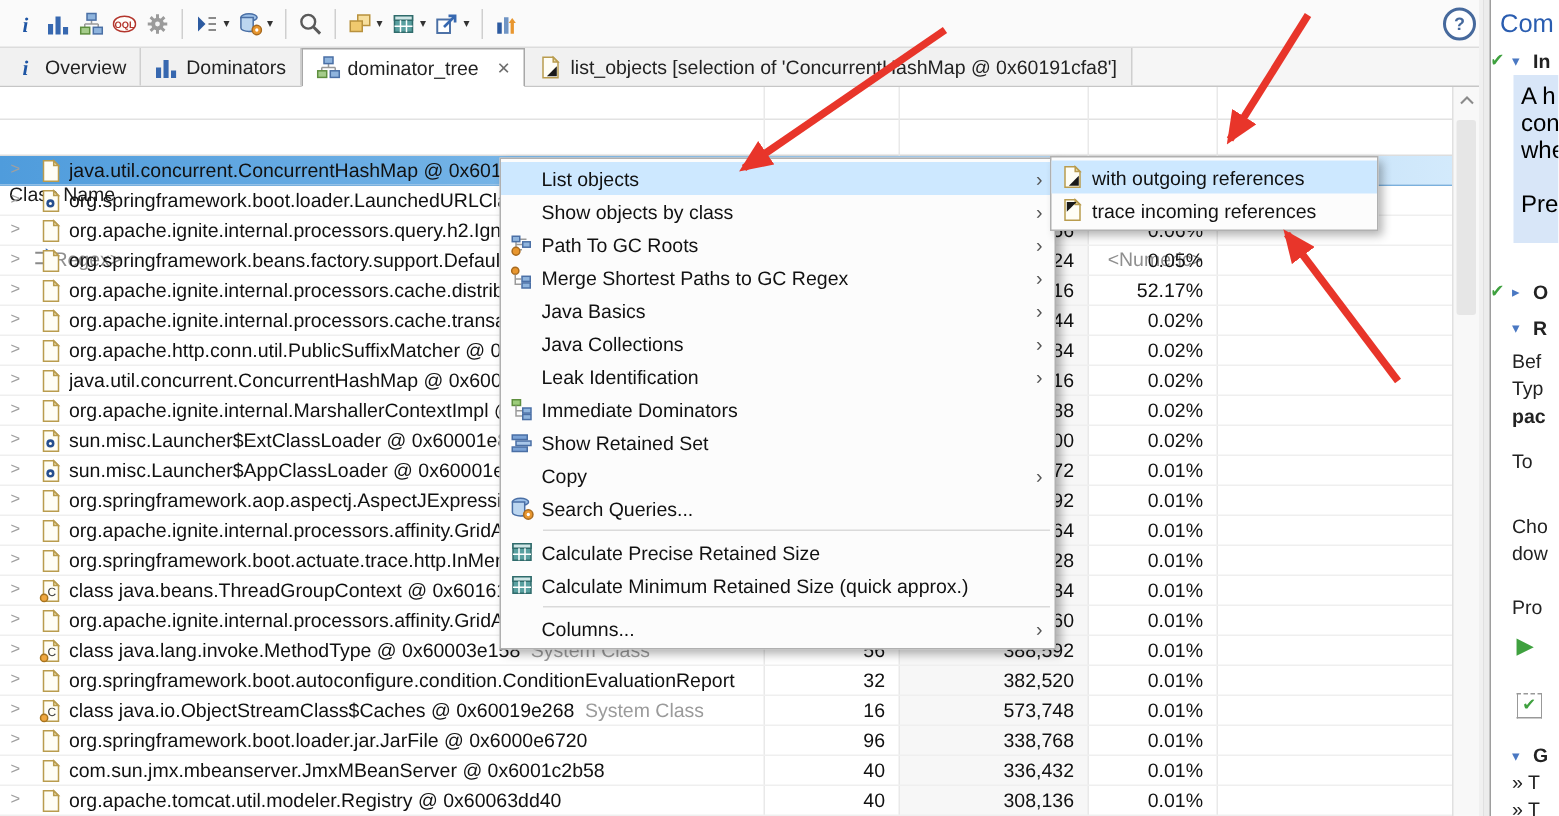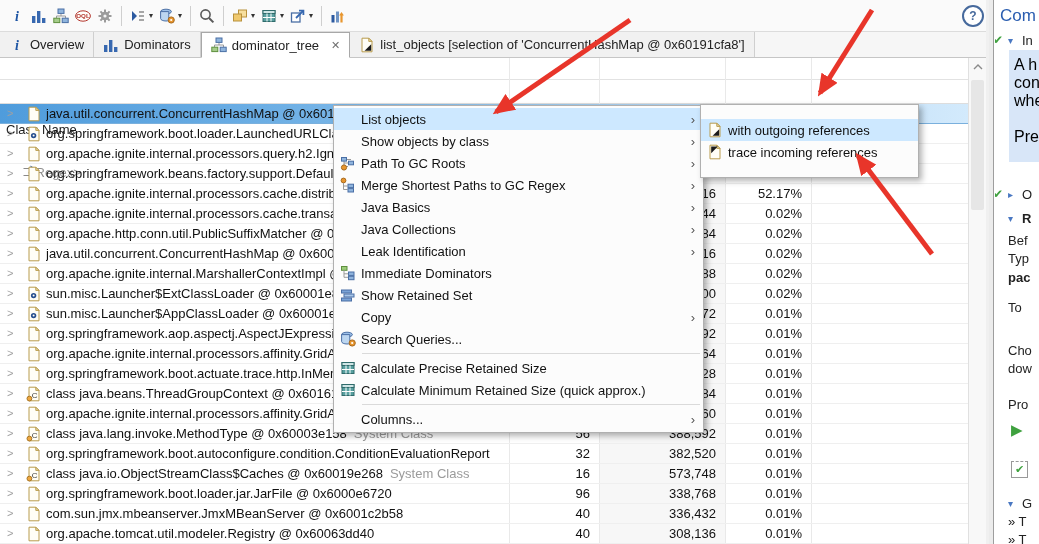--- a/index.html
+++ b/index.html
@@ -62,31 +62,31 @@
     box-shadow:3px 3px 6px rgba(0,0,0,.3);z-index:10;padding:2px 0;box-sizing:border-box;}
   .mitem{position:relative;height:22px;display:flex;align-items:center;font-size:13px;color:#111;}
   .mitem.hl{background:var(--menu-hl,#cde8ff);}
   .mgut{width:27px;display:flex;justify-content:center;align-items:center;flex:none;}
   .mgut .icon{width:16px;height:16px;}
   .mlabel{flex:1;white-space:nowrap;overflow:hidden;}
   .marrow{position:absolute;right:8px;font-size:13px;color:#555;line-height:13px;}
   .msep{height:1px;background:#dadada;margin:3px 3px 3px 28px;}
 
   .smenu{position:absolute;left:700px;top:104px;width:219px;background:#fcfcfc;border:1px solid #b0b0b0;
-    box-shadow:3px 3px 6px rgba(0,0,0,.3);z-index:12;padding:14px 0;box-sizing:border-box;}
+    box-shadow:3px 3px 6px rgba(0,0,0,.3);z-index:12;padding:2px 0;box-sizing:border-box;}
 
   
   .sash{position:absolute;left:989px;top:0;width:5px;height:544px;background:#ececec;border-right:1px solid #9e9e9e;box-sizing:border-box;}
   .panel{position:absolute;left:995px;top:0;width:44px;height:544px;background:#fff;overflow:hidden;}
   .panel-inner{position:absolute;left:0;top:0;width:175px;height:544px;}
   .p-title{position:absolute;left:5px;top:6px;font-size:17px;color:#2a5db0;}
   .p-item{position:absolute;left:0;width:175px;font-size:13px;color:#222;}
   .p-check{color:#3fa13f;font-size:12px;position:absolute;left:-2px;top:0;}
   .p-tri{color:#4a78c2;font-size:10px;position:absolute;left:13px;top:2px;}
-  .p-lbl{position:absolute;left:27px;top:0;}
+  .p-lbl{position:absolute;left:27px;top:0;font-weight:bold;}
   .p-line{height:18px;line-height:18px;white-space:nowrap;}
   .hlbox{position:absolute;left:14px;width:158px;height:112px;background:#d8e6f8;padding:6px 0 0 5px;box-sizing:border-box;}
   .p-text{left:13px;}
   .p-bold{font-weight:bold;}
   .p-play{color:#3fa13f;font-size:15px;left:16px;}
   .skipbox{display:inline-block;width:15px;height:15px;border:1px solid #999;border-top-style:dashed;background:#fff;
     color:#3fa13f;font-size:11px;text-align:center;line-height:15px;}
   .p-skip{left:16px;}
 
   

